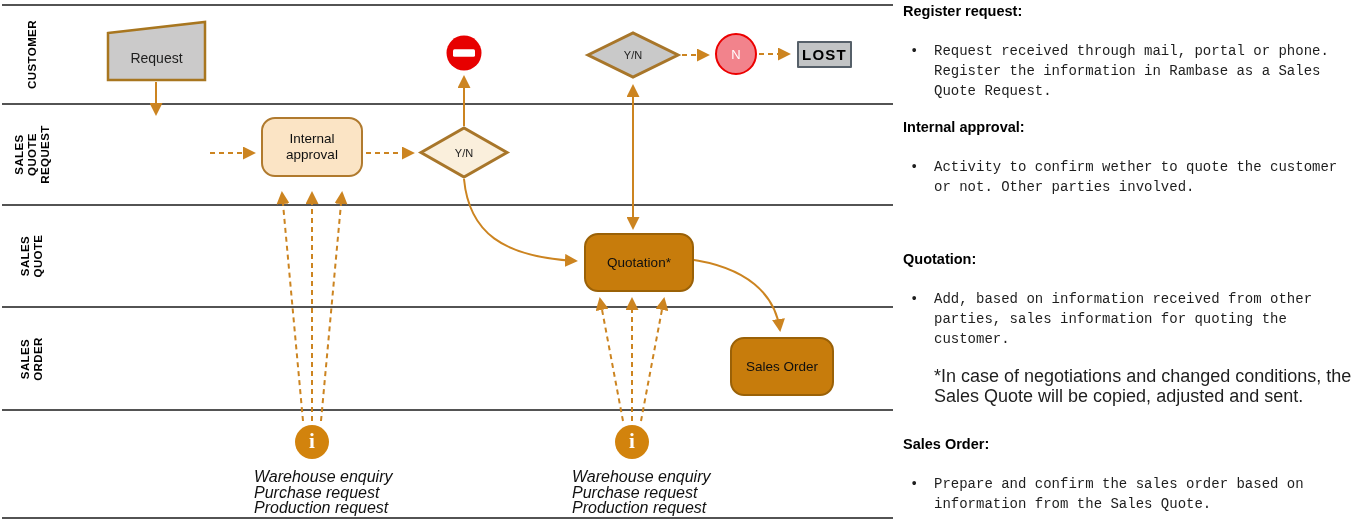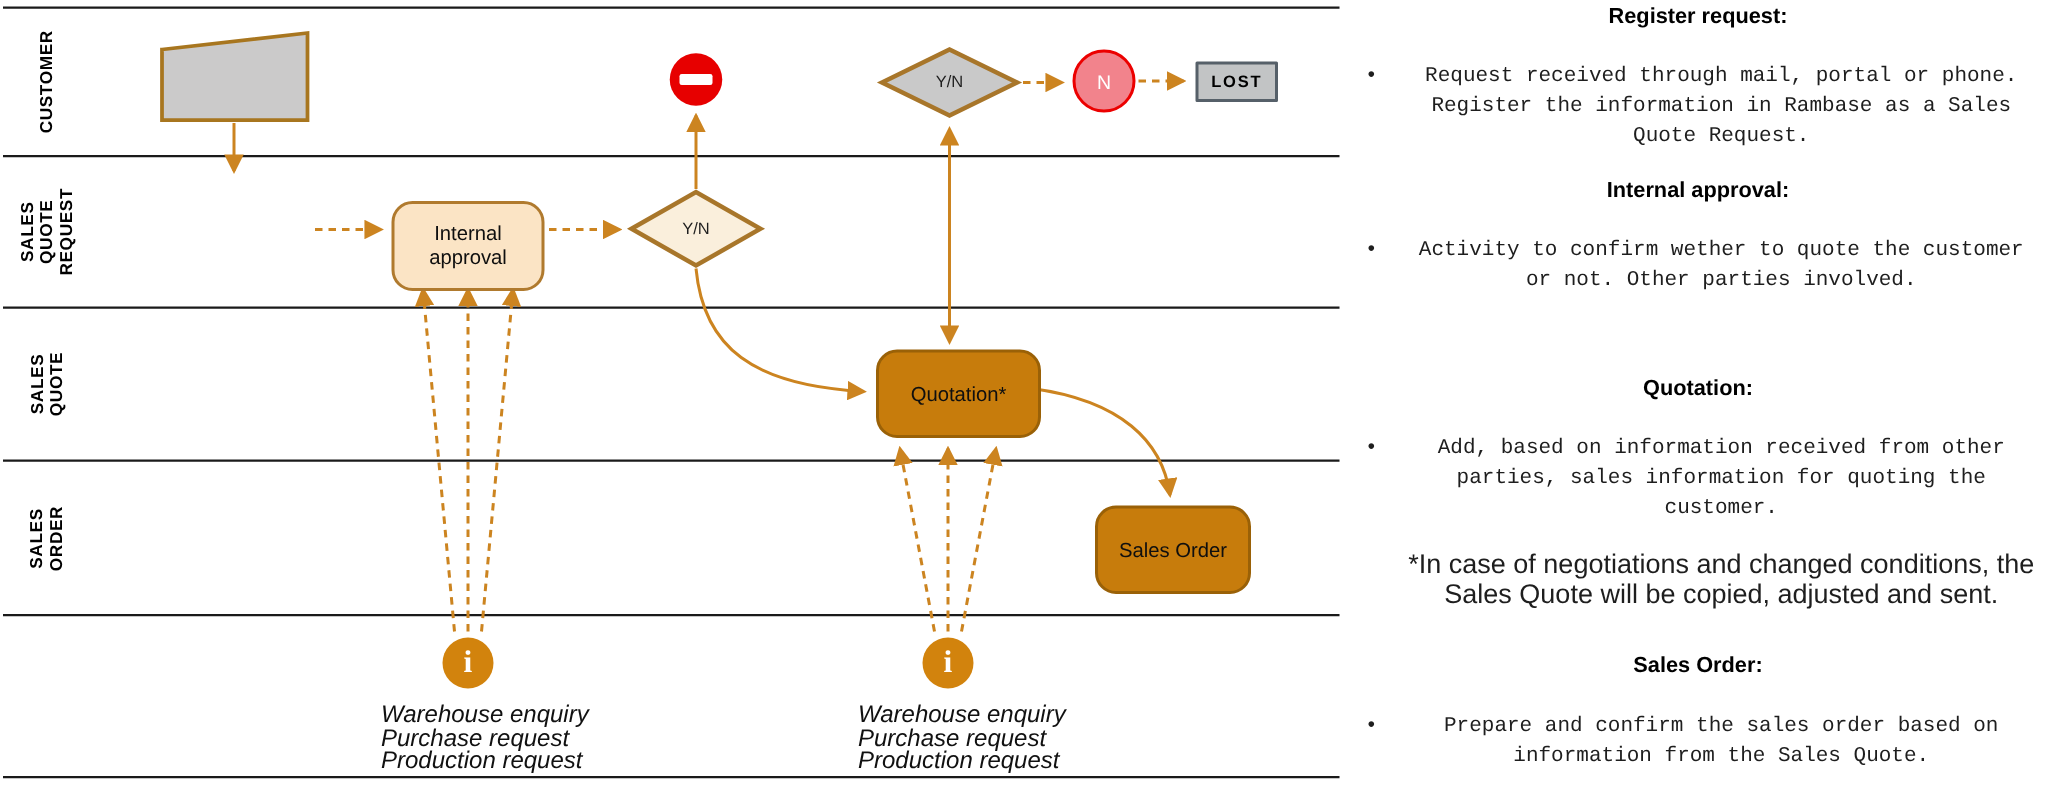--- a/index.html
+++ b/index.html
@@ -16,46 +16,46 @@
   .ll-2{top:104px;height:101px;}
   .ll-3{top:205px;height:102px;}
   .ll-4{top:307px;height:103px;}
 
   
   .node{position:absolute;display:flex;align-items:center;justify-content:center;text-align:center;
         font-size:13.5px;line-height:16px;color:#0f0f0f;box-sizing:border-box;}
   .orange{background:#C77C0C;border:2.5px solid #9A6107;border-radius:14px;}
   .peach{background:#FBE4C5;border:2.5px solid #B07A2E;border-radius:14px;}
   .n-register{left:104px;top:123px;width:103px;height:60px;}
-  .n-internal{left:261px;top:134px;width:102px;height:60px;}
+  .n-internal{left:261px;top:117px;width:102px;height:60px;}
   .n-quotation{left:584px;top:233px;width:110px;height:59px;}
   .n-salesorder{left:730px;top:337px;width:104px;height:59px;}
   .n-lost{left:797px;top:41px;width:55px;height:27px;background:#C2C4C5;border:2px solid #566069;
-          border-radius:1px;font-weight:bold;font-size:11px;letter-spacing:1.2px;color:#000;}
+          border-radius:1px;font-weight:bold;font-size:15px;letter-spacing:1.2px;color:#000;}
 
   
   .shape-label{position:absolute;display:flex;align-items:center;justify-content:center;
                text-align:center;pointer-events:none;}
   .lab-request{left:108px;top:36px;width:97px;height:44px;font-size:14px;}
   .lab-yn1{left:421px;top:128px;width:86px;height:49px;font-size:11px;}
   .lab-yn2{left:588px;top:33px;width:90px;height:44px;font-size:11px;}
   .lab-n{left:716px;top:34px;width:40px;height:40px;font-size:13px;color:#fff;}
   .lab-info{width:34px;height:34px;color:#fff;font-family:"Liberation Serif",serif;
             font-weight:bold;font-size:21px;}
   .lab-info1{left:295px;top:424px;}
   .lab-info2{left:615px;top:424px;}
 
   .info-text{position:absolute;font-style:italic;font-size:16px;line-height:15.5px;
              white-space:pre-line;color:#111;}
   .it-1{left:254px;top:469px;}
   .it-2{left:572px;top:469px;}
 
   
   .notes{position:absolute;left:903px;top:0;width:458px;height:531px;}
-  .sec{position:absolute;left:0;width:458px;text-align:center;}
+  .sec{position:absolute;left:0;width:458px;}
   .sec h3{margin:0;font-size:14.5px;font-weight:bold;color:#000;}
   .sec ul{margin:22px 0 0 0;padding:0;list-style:none;}
   .sec li{position:relative;padding-left:31px;font-size:14px;line-height:20px;font-family:Liberation Mono, monospace;}
   .sec li::before{content:"\2022";position:absolute;left:7px;top:0;}
   .sec .extra{margin:17px 0 0 0;padding-left:31px;font-size:18px;line-height:20px;}
   .sec-1{top:3px;} .sec-2{top:119px;} .sec-3{top:251px;} .sec-4{top:436px;}
 </style>
 </head>
 <body>
 
@@ -129,20 +129,21 @@
       </div>
     <div class="lane-label ll-4">
       <span>SALES ORDER</span>
       </div>
 
     <div class="node peach n-internal">Internal approval</div>
     <div class="node orange n-quotation">Quotation*</div>
     <div class="node orange n-salesorder">Sales Order</div>
     <div class="node n-lost">LOST</div>
 
+    <div class="shape-label lab-request">Request</div>
     <div class="shape-label lab-yn1">Y/N</div>
     <div class="shape-label lab-yn2">Y/N</div>
     <div class="shape-label lab-n">N</div>
     <div class="shape-label lab-info lab-info1">i</div>
     <div class="shape-label lab-info lab-info2">i</div>
 
     <div class="info-text it-1">Warehouse enquiry
 Purchase request
 Production request</div>
     <div class="info-text it-2">Warehouse enquiry

